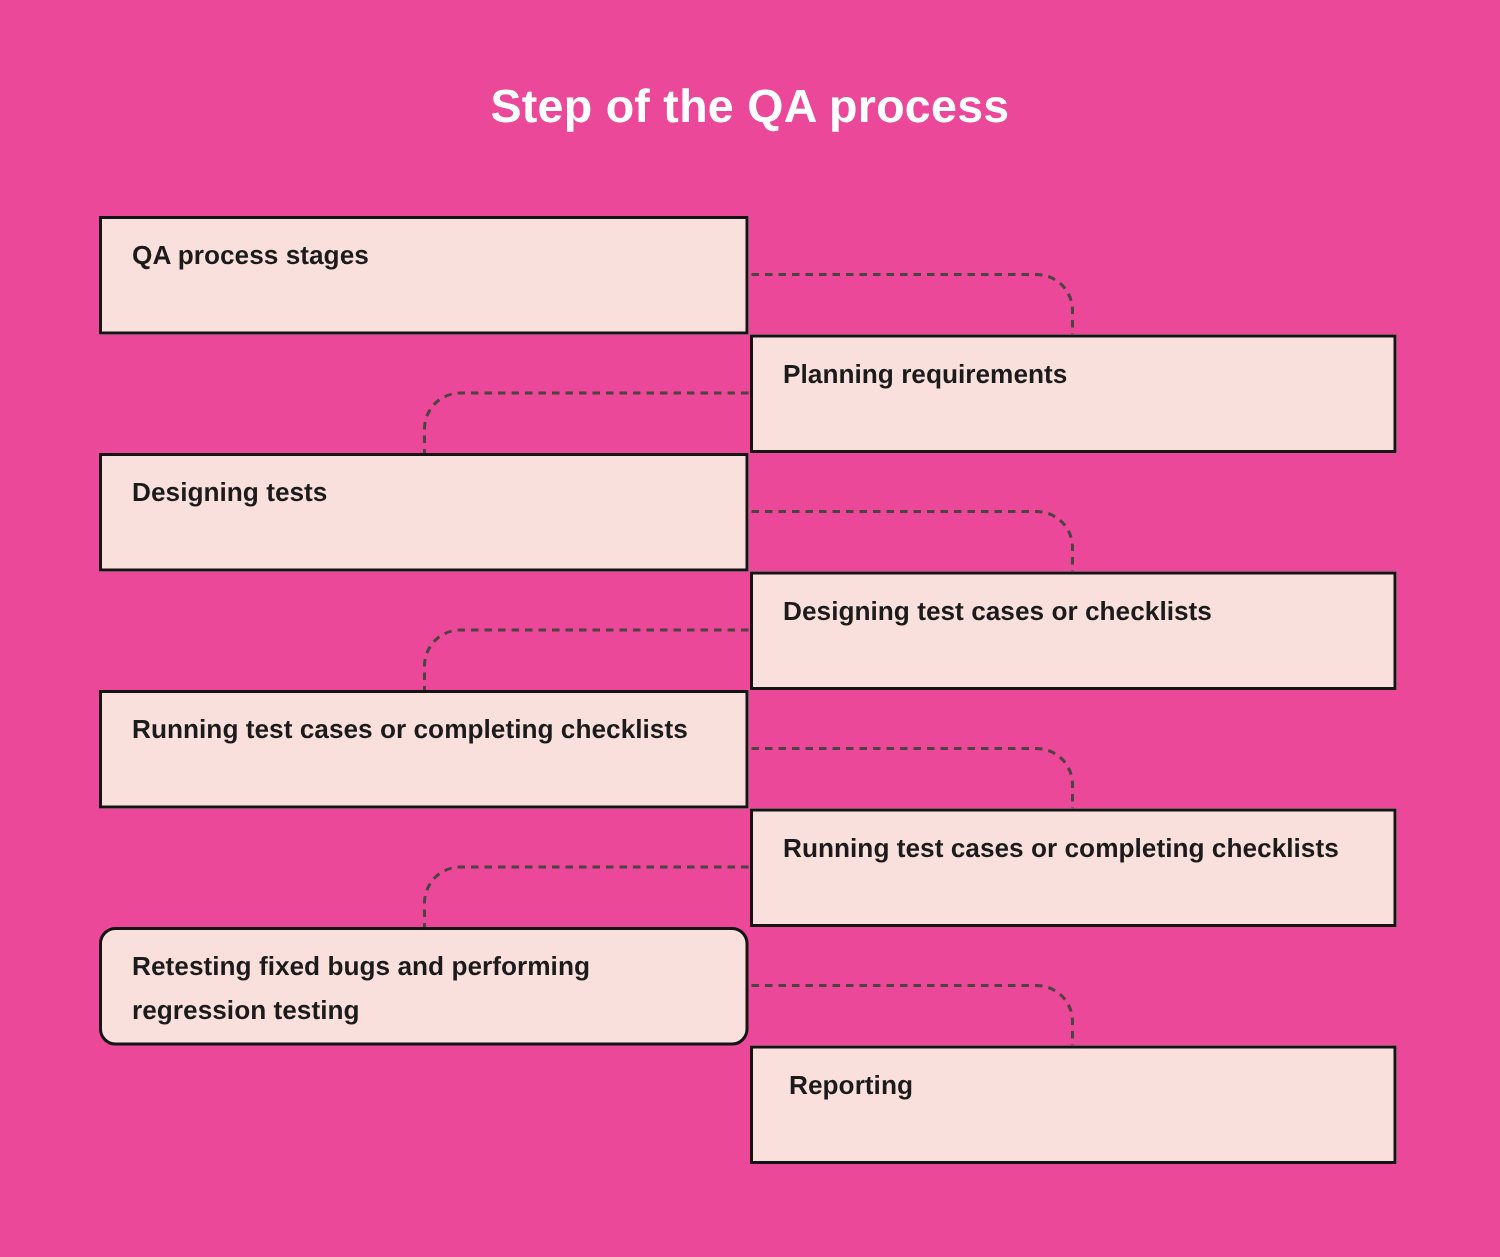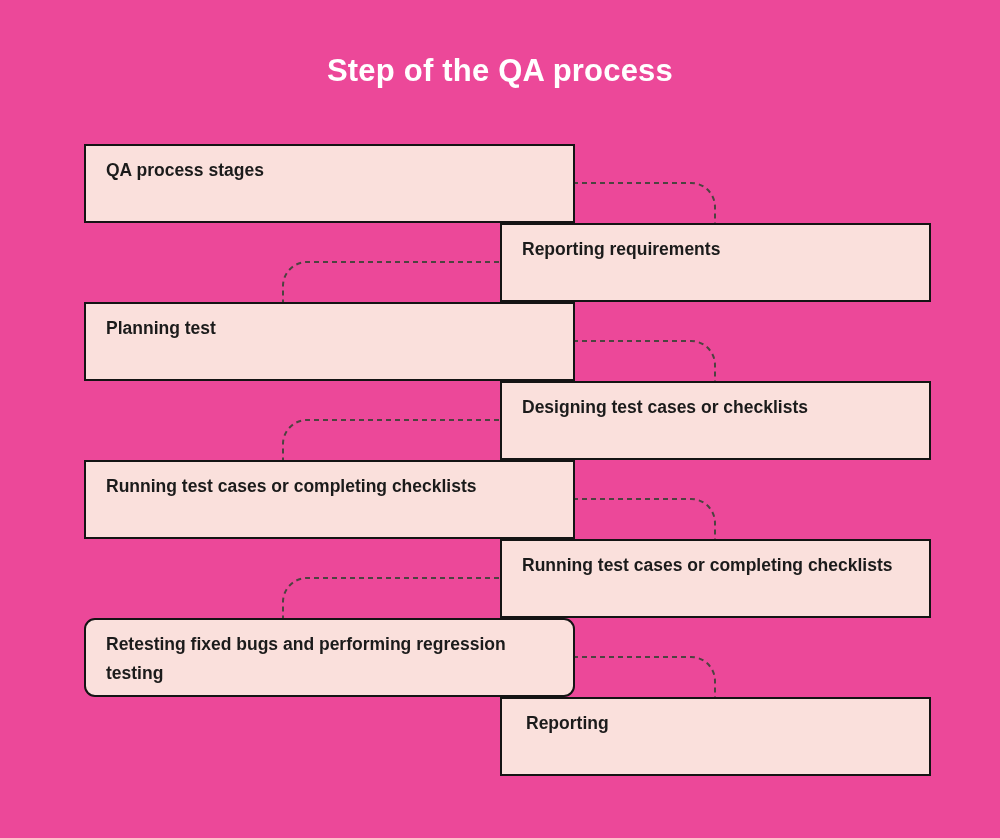--- a/index.html
+++ b/index.html
@@ -47,21 +47,21 @@
     border: 2px solid #141414;
     padding: 10px 20px 0 20px;
   }
   .step-box .label {
     display: block;
     color: #1B1B1B;
     font-size: 17.5px;
     line-height: 29px;
     font-weight: 700;
   }
-  .side-left  { left: 84px;  width: 491px; }
+  .side-left  { left: 66px;  width: 433px; }
   .side-right { left: 500px; width: 431px; }
   .r1 { top: 144px; }
   .r2 { top: 223px; }
   .r3 { top: 302px; }
   .r4 { top: 381px; }
   .r5 { top: 460px; }
   .r6 { top: 539px; }
   .r7 { top: 618px; border-radius: 11px; }
   .r8 { top: 697px; padding-left: 24px; }
 </style>
@@ -80,25 +80,25 @@
     <path d="M 501 499 H 691 A 24 24 0 0 1 715 523 V 539"></path>
     <path d="M 499 578 H 307 A 24 24 0 0 0 283 602 V 618"></path>
     <path d="M 501 657 H 691 A 24 24 0 0 1 715 681 V 697"></path>
   </svg>
 
   <div class="step-box side-left r1">
     <span class="label">QA process stages</span>
   </div>
 
   <div class="step-box side-right r2">
-    <span class="label">Reporting requirements</span>
+    <span class="label">Planning requirements</span>
   </div>
 
   <div class="step-box side-left r3">
-    <span class="label">Planning test</span>
+    <span class="label">Designing tests</span>
   </div>
 
   <div class="step-box side-right r4">
     <span class="label">Designing test cases or checklists</span>
   </div>
 
   <div class="step-box side-left r5">
     <span class="label">Running test cases or completing checklists</span>
   </div>
 

